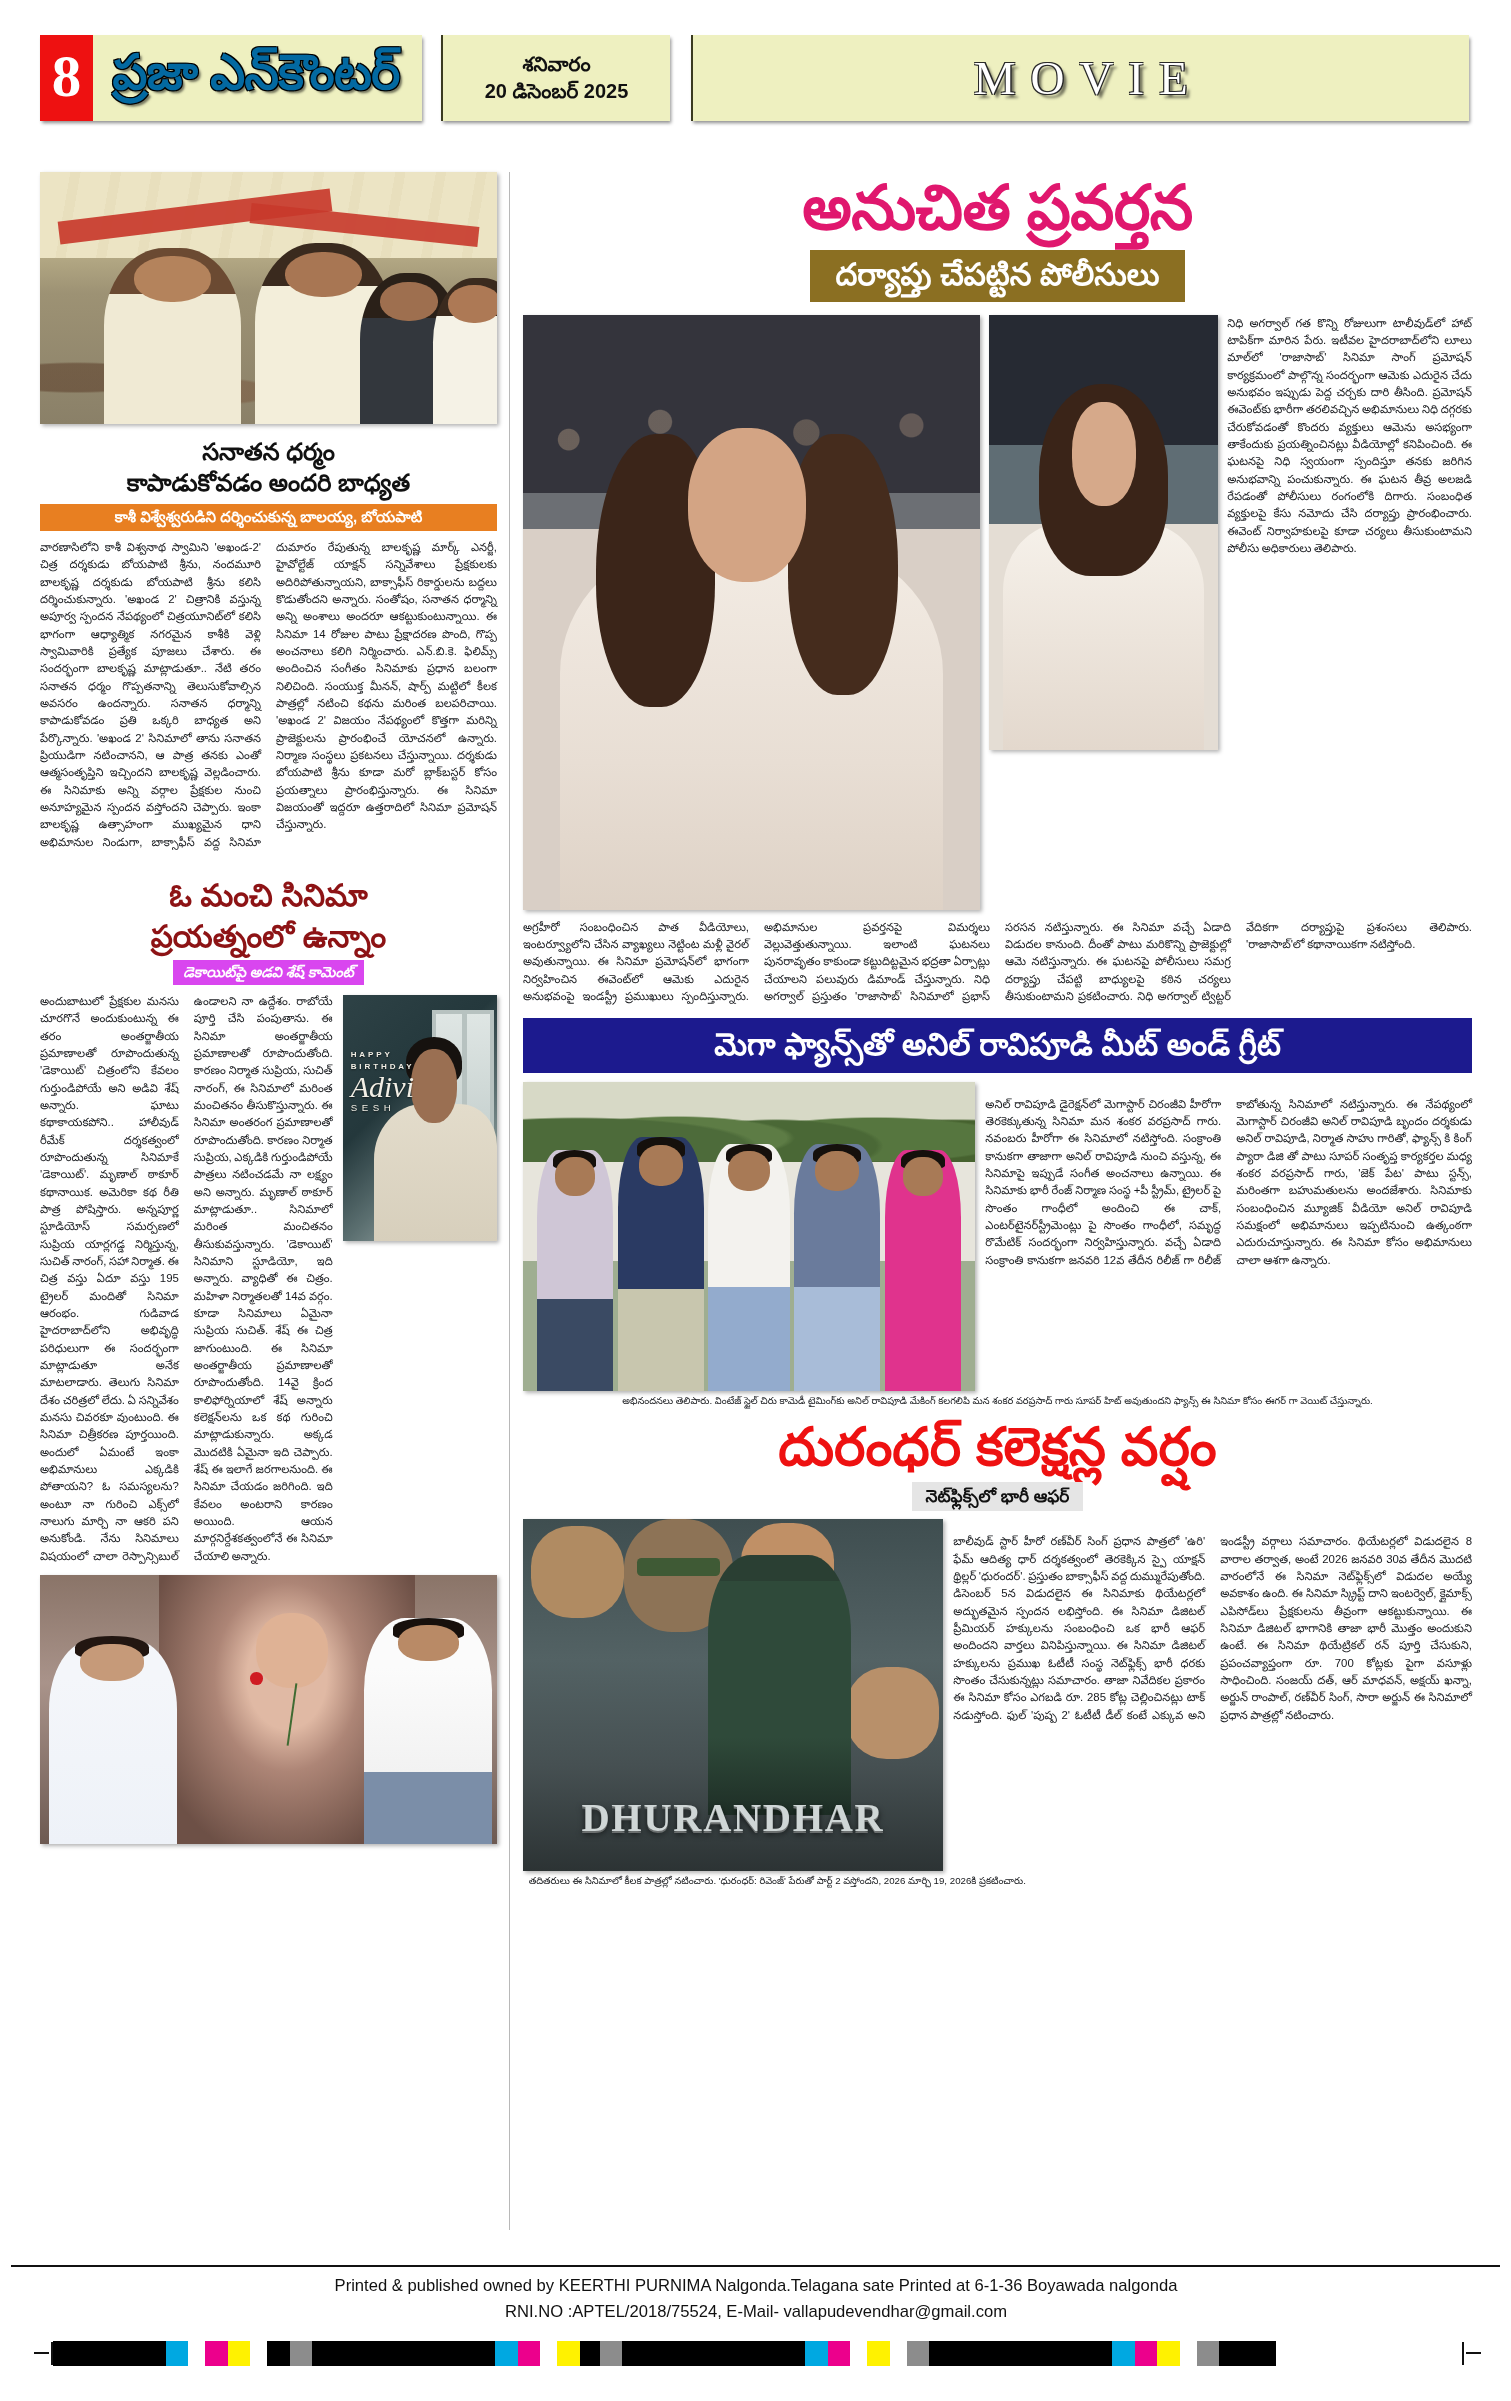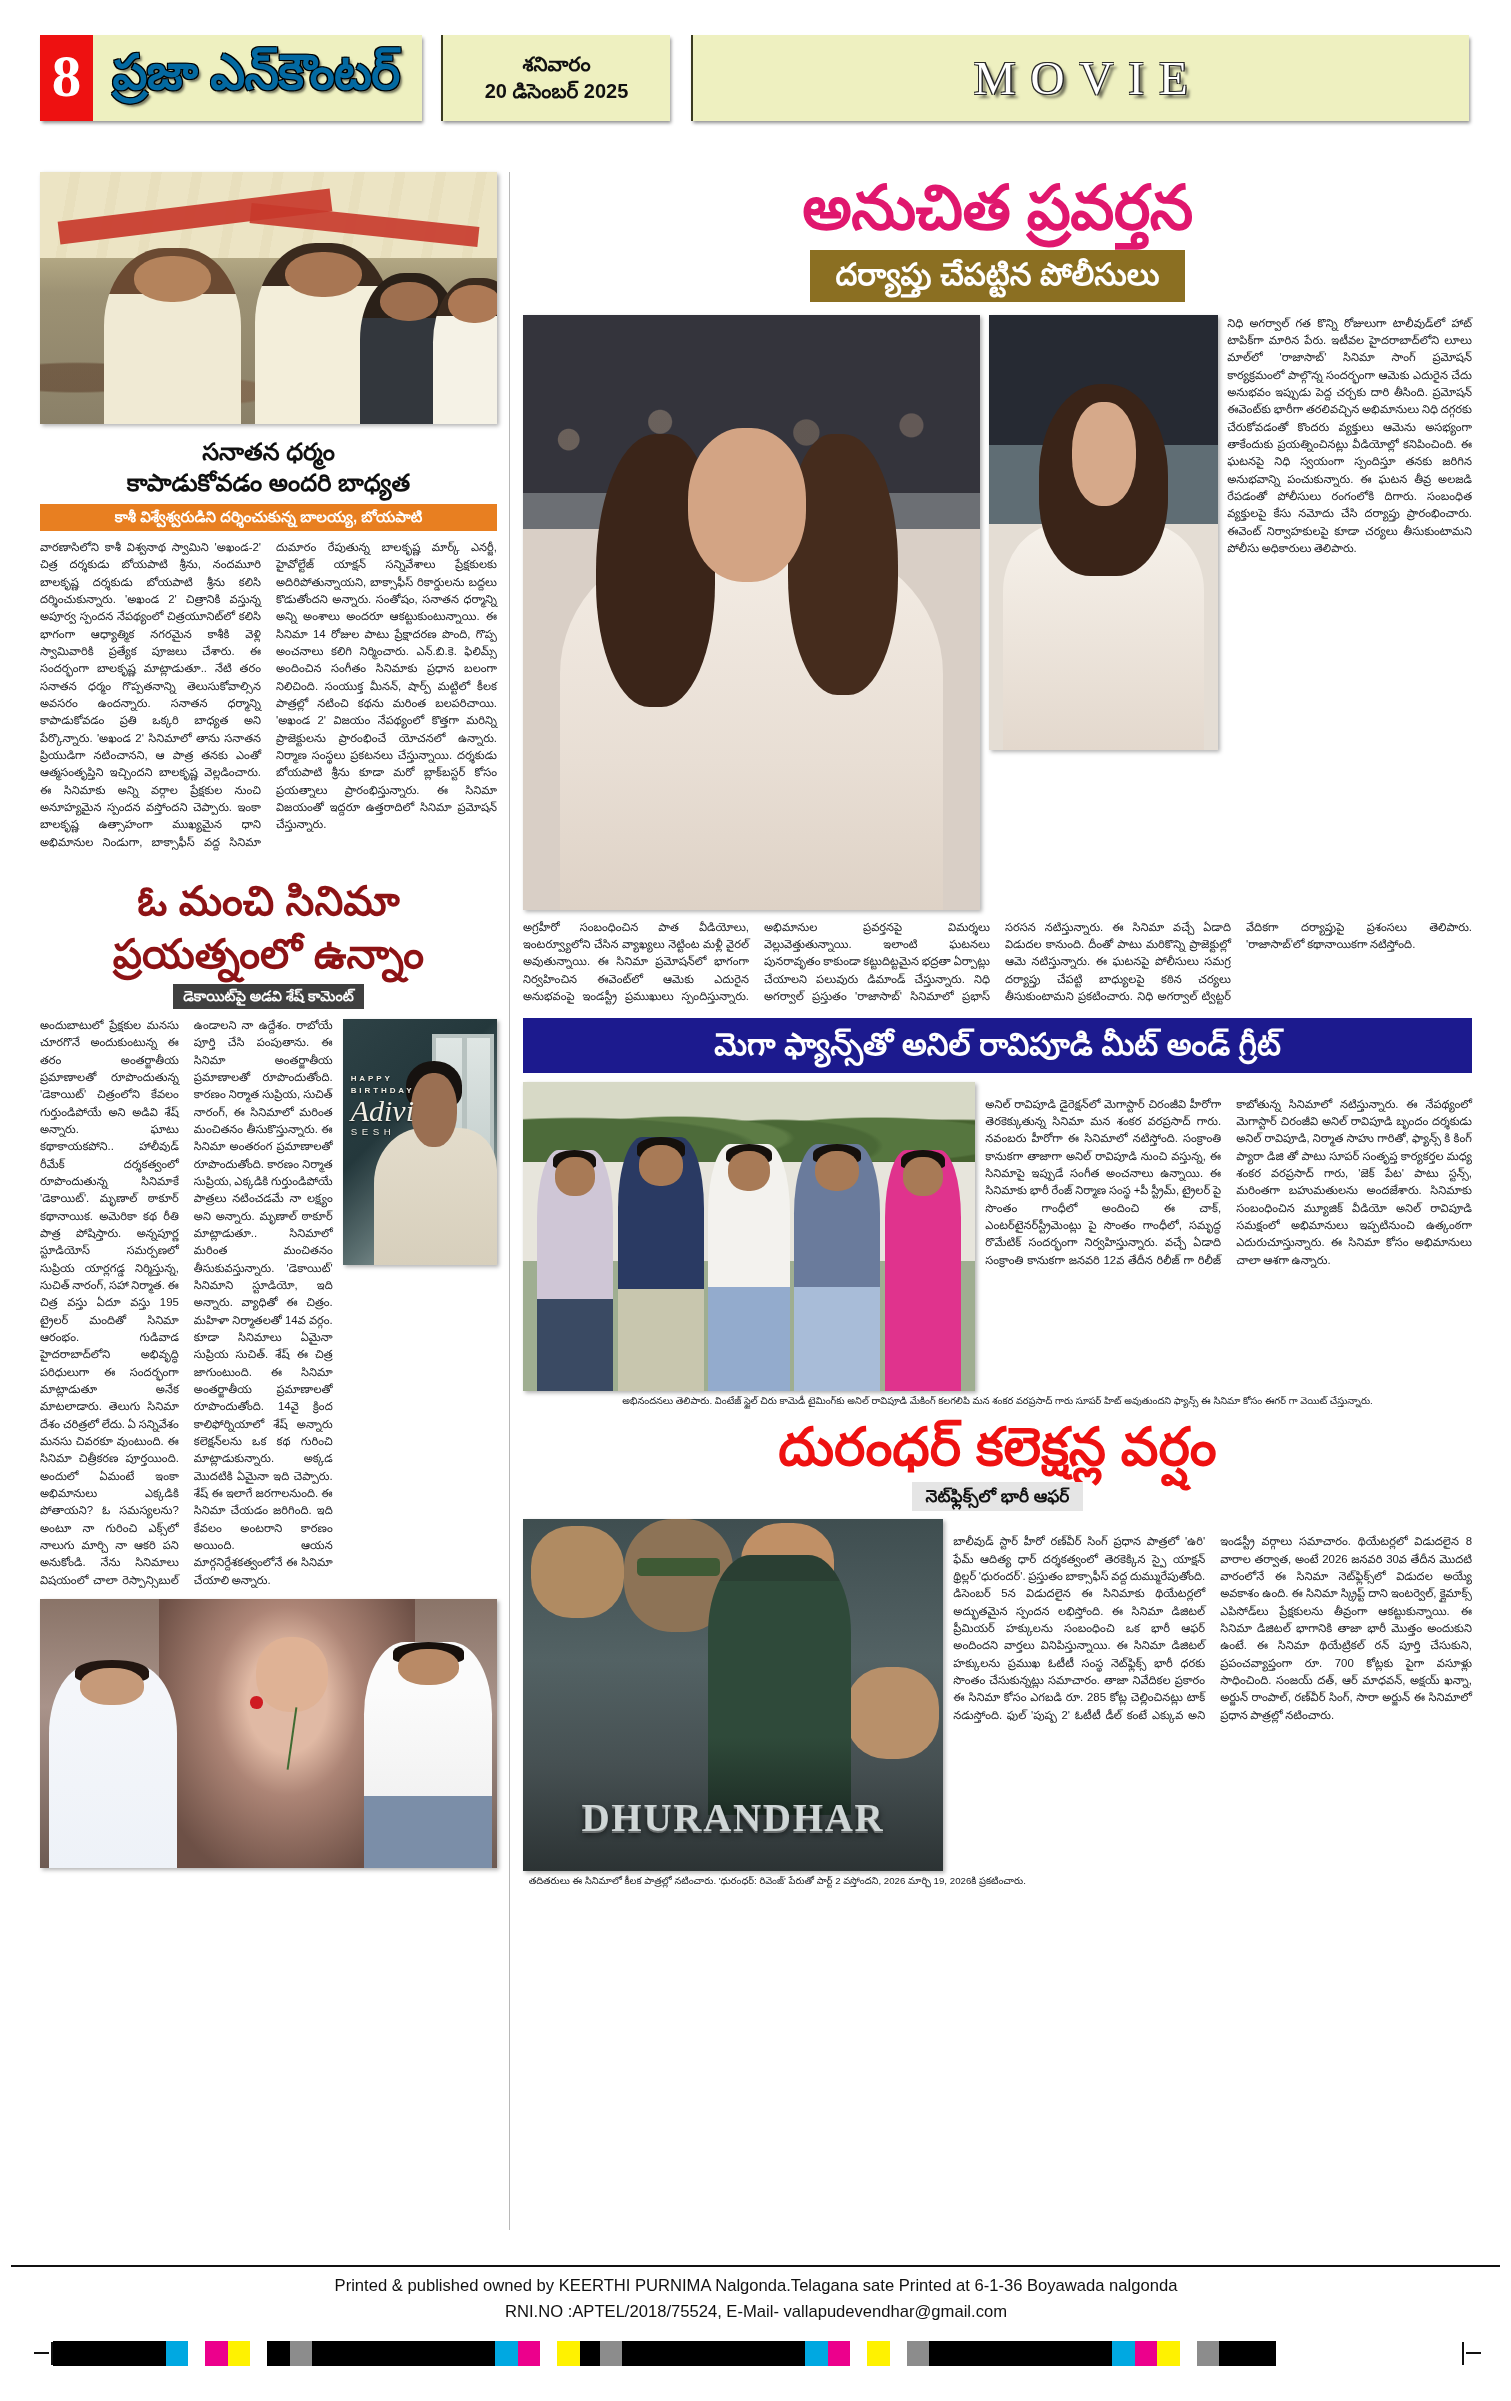--- a/index.html
+++ b/index.html
@@ -276,21 +276,21 @@
     color: #111;
     text-align: center;
     line-height: 1.22;
   }
   .bar {
     color:#fff; font-weight:bold; text-align:center;
     padding: 4px 5.7px;
     line-height:1.25;
   }
   .bar-orange { background:#e87f21; }
-  .bar-teal   { background:#404040; }
+  .bar-teal   { background:#d946ef;font-style:italic; }
   .bar-gold   { background:#8b6f22; }
   .bar-navy   { background:#1c1a8e; }
   .bar-yellow { background:#e5e5e5; color:#111; }
 
   .body-cols {
     column-gap: 15px;
     text-align: justify;
     font-size: 11.4px;
     line-height: 1.52;
     color: #16181c;
@@ -311,21 +311,21 @@
   .hl-pink {
     color:#e0176e; font-weight:bold; text-align:center;
     font-size: 62px; line-height: 1.12; letter-spacing: -0.6px;
   }
   .hl-red {
     color:#ee1111; font-weight:bold; text-align:center;
     font-size: 53px; line-height: 1.1;
   }
   .hl-maroon {
     color:#8d1315; font-weight:bold; text-align:center;
-    font-size: 41px; line-height: 1.2;
+    font-size: 31px; line-height: 1.2;
   }
 
   
   .footline { position:absolute; left:11.4px; top:2265px; width:1489px; height:1.7px; background:#111; }
   .footer {
     position:absolute; left:0; top:2273px; width:1512px;
     text-align:center; color:#111;
     font-size:16.6px; line-height:1.55;
   }
   .regmarks {

